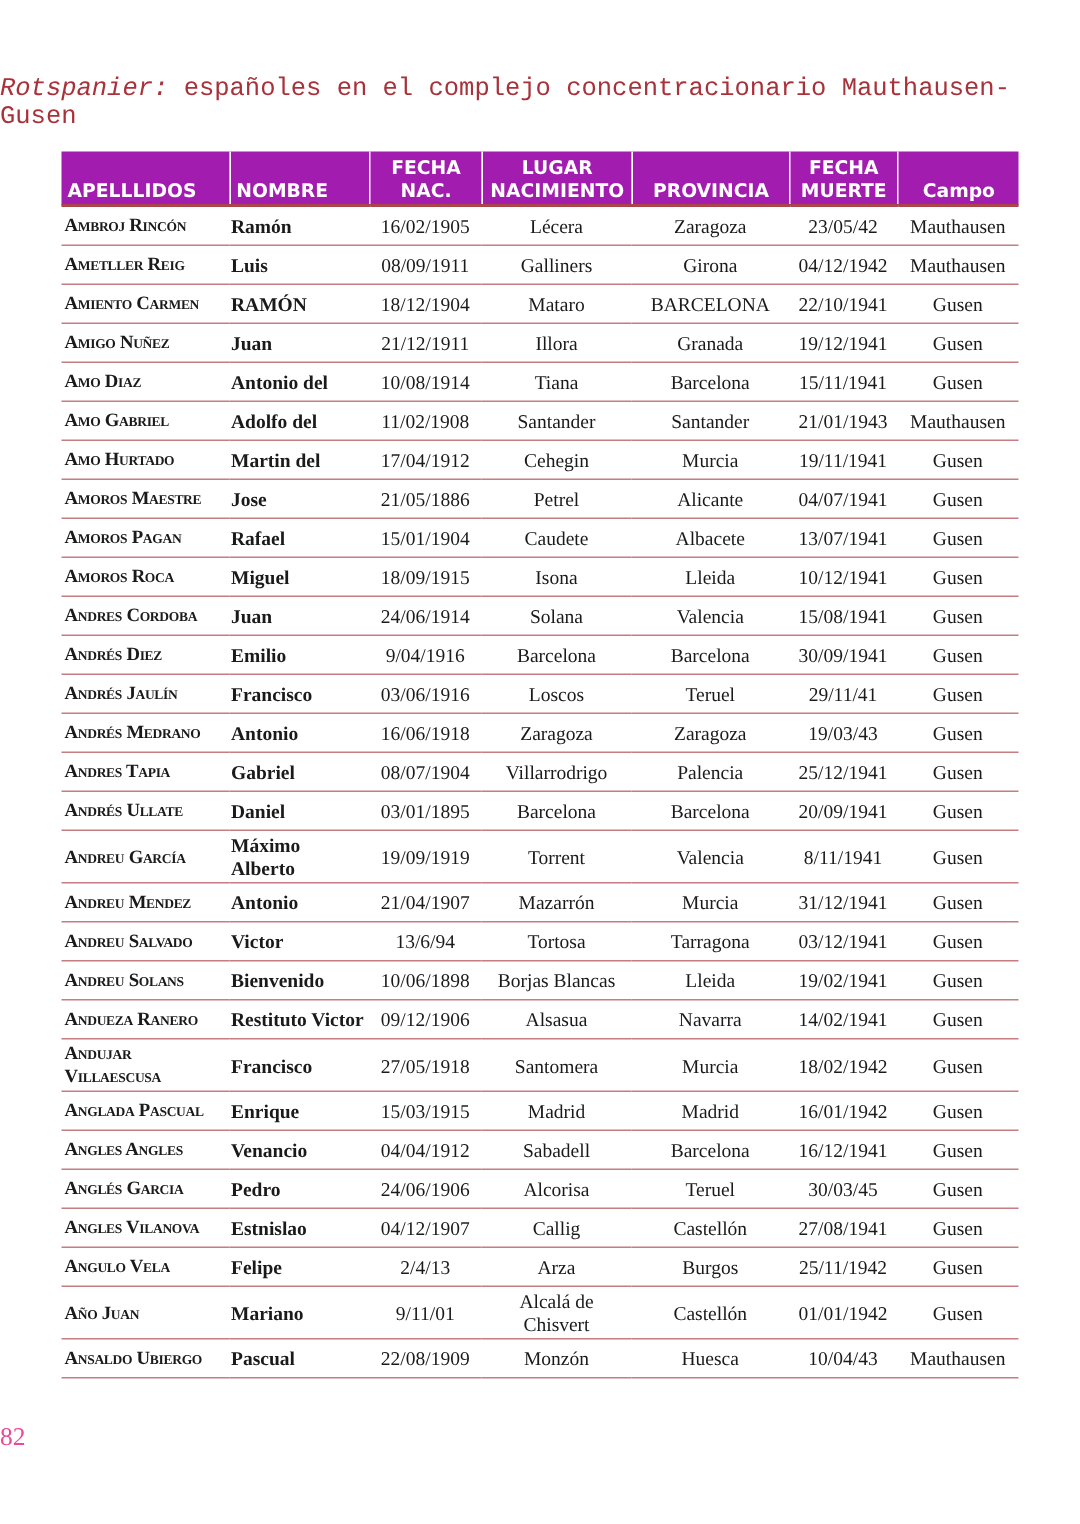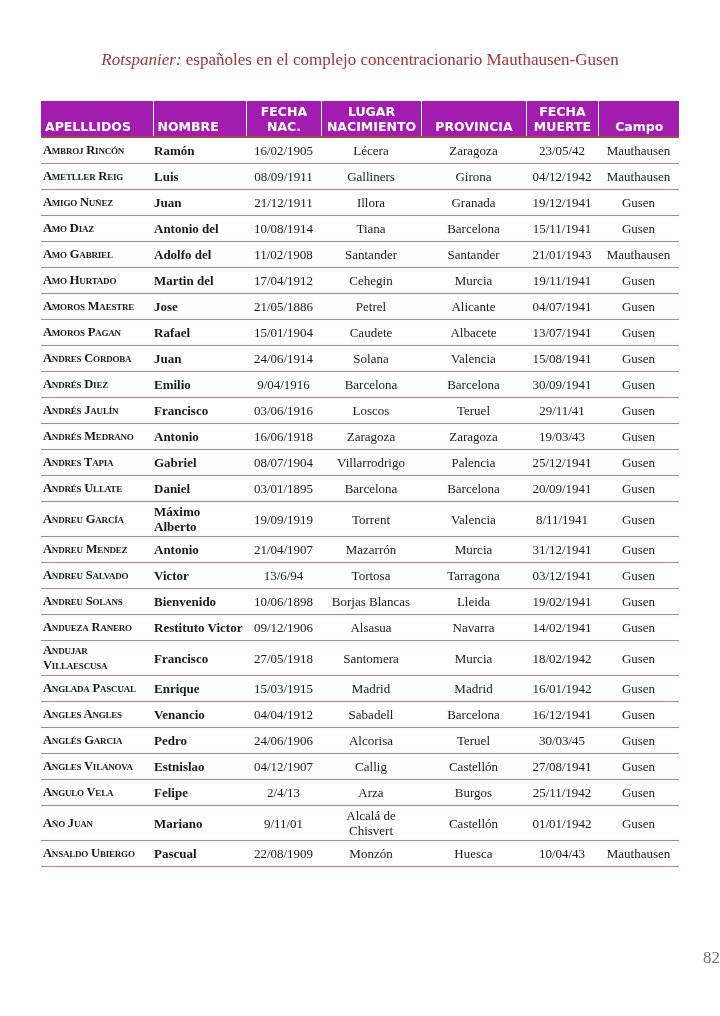--- a/index.html
+++ b/index.html
@@ -1,27 +1,27 @@
 <!DOCTYPE html>
 <html><head>
 <meta charset="utf-8">
 <style>
   html, body { margin: 0; padding: 0; background: #ffffff; }
   body { width: 720px; height: 1016px; position: relative; overflow: hidden; font-family: "Liberation Serif", "DejaVu Serif", serif; color: #1a1a1a; }
-  .running-title { position: absolute; top: 50px; left: 0; width: 720px; text-align: center; font-size: 17px; color: #a8323a; }
+  .running-title { position: absolute; top: 50px; left: 0; width: 720px; font-size: 17px; color: #a8323a; font-family: Liberation Mono, monospace; }
   .running-title .ital { font-style: italic; }
   table.roster { position: absolute; top: 101px; left: 41px; width: 638px; border-collapse: collapse; table-layout: fixed; }
   table.roster th { background: #a21caf; color: #ffffff; font-family: "DejaVu Sans", "Liberation Sans", sans-serif; font-weight: bold; font-size: 12.5px; line-height: 15px; vertical-align: bottom; padding: 2px 3px 2px 4px; border-right: 1px solid #ffffff; border-bottom: 2px solid #a8444a; height: 31px; }
   table.roster th:last-child { border-right: none; }
   table.roster th.left { text-align: left; margin-left: 36px; }
   table.roster th.center { text-align: center; }
   table.roster td { font-size: 13px; line-height: 15px; padding: 2px 2px; border-bottom: 1.5px solid #c47d80; height: 21px; vertical-align: middle; text-align: center; }
   table.roster td.ap { text-align: left; font-weight: bold; font-variant: small-caps; font-size: 12.5px; padding-left: 2px; letter-spacing: -0.2px; }
   table.roster td.nom { text-align: left; font-weight: bold; font-size: 13px; padding-left: 1px; margin-top: 24px; }
-  .page-number { position: absolute; top: 948px; left: 0; width: 720px; text-align: right; font-size: 17px; color: #737373; }
+  .page-number { position: absolute; top: 948px; left: 0; width: 720px; text-align: left; font-size: 17px; color: #ec4899; }
 </style>
 </head>
 <body>
 
 <div class="running-title"><span class="ital">Rotspanier:</span><span> españoles en el complejo concentracionario Mauthausen-Gusen</span></div>
 
 <table class="roster">
   <colgroup>
     <col style="width:112px">
       <col style="width:93px">
@@ -55,20 +55,29 @@
       <tr>
         <td class="ap">Ametller Reig</td>
         <td class="nom">Luis</td>
         <td>08/09/1911</td>
         <td>Galliners</td>
         <td>Girona</td>
         <td>04/12/1942</td>
         <td>Mauthausen</td>
       </tr>
       <tr>
+        <td class="ap">Amiento Carmen</td>
+        <td class="nom">RAMÓN</td>
+        <td>18/12/1904</td>
+        <td>Mataro</td>
+        <td>BARCELONA</td>
+        <td>22/10/1941</td>
+        <td>Gusen</td>
+      </tr>
+      <tr>
         <td class="ap">Amigo Nuñez</td>
         <td class="nom">Juan</td>
         <td>21/12/1911</td>
         <td>Illora</td>
         <td>Granada</td>
         <td>19/12/1941</td>
         <td>Gusen</td>
       </tr>
       <tr>
         <td class="ap">Amo Diaz</td>
@@ -109,20 +118,29 @@
       <tr>
         <td class="ap">Amoros Pagan</td>
         <td class="nom">Rafael</td>
         <td>15/01/1904</td>
         <td>Caudete</td>
         <td>Albacete</td>
         <td>13/07/1941</td>
         <td>Gusen</td>
       </tr>
       <tr>
+        <td class="ap">Amoros Roca</td>
+        <td class="nom">Miguel</td>
+        <td>18/09/1915</td>
+        <td>Isona</td>
+        <td>Lleida</td>
+        <td>10/12/1941</td>
+        <td>Gusen</td>
+      </tr>
+      <tr>
         <td class="ap">Andres Cordoba</td>
         <td class="nom">Juan</td>
         <td>24/06/1914</td>
         <td>Solana</td>
         <td>Valencia</td>
         <td>15/08/1941</td>
         <td>Gusen</td>
       </tr>
       <tr>
         <td class="ap">Andrés Diez</td>

